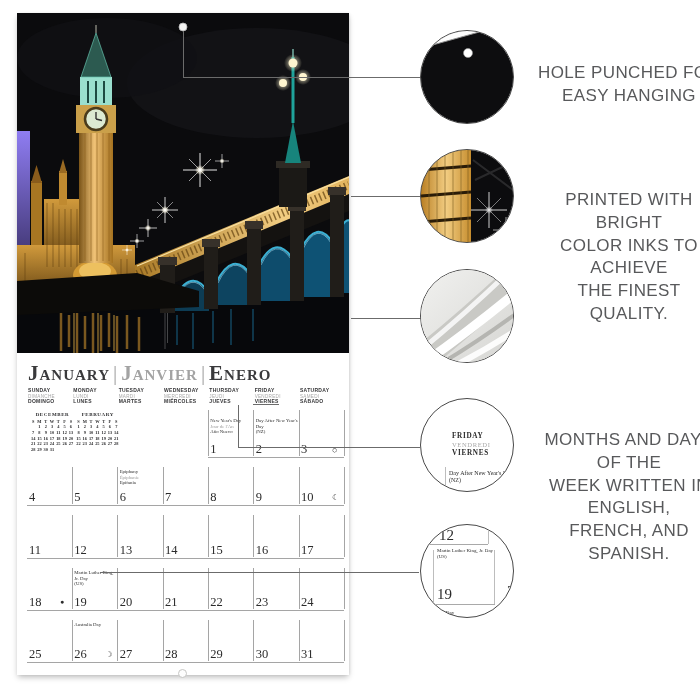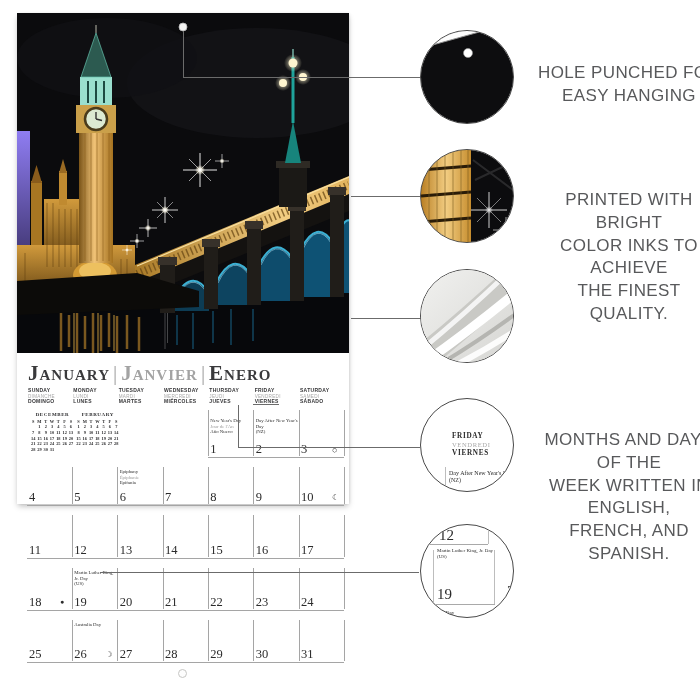--- a/index.html
+++ b/index.html
@@ -1,19 +1,19 @@
 <!DOCTYPE html>
 <html><head>
 <meta charset="utf-8">
 <style>
   html,body{margin:0;padding:0;background:#ffffff;}
   .stage{position:relative;width:700px;height:700px;background:#ffffff;overflow:hidden;
          font-family:"Liberation Sans",sans-serif;}
   
-  .sheet{position:absolute;left:17px;top:13px;width:332px;height:491px;background:#ffffff;
+  .sheet{position:absolute;left:17px;top:13px;width:332px;height:662px;background:#ffffff;
          box-shadow:0 3px 6px -1px rgba(0,0,0,.28), 1px 0 3px -1px rgba(0,0,0,.12);}
   .photo{position:absolute;left:0;top:0;width:332px;height:340px;display:block;}
   .calpage{position:absolute;inset:0;}
   .title{position:absolute;left:11px;top:348px;font-family:"Liberation Serif",serif;
          font-variant:small-caps;font-weight:600;font-size:21px;letter-spacing:1px;color:#3a3a3c;white-space:nowrap;}
   .title .t-fr,.title .t-sep{color:#a3a3a3;}
   .title .t-sep{margin:0 3px;font-weight:400;}
   .dh{position:absolute;width:45px;line-height:5.6px;letter-spacing:.3px;}
   .dhe,.dhs{font-size:5px;font-weight:700;color:#353537;}
   .dhf{font-size:4.6px;color:#a8a8a8;}

